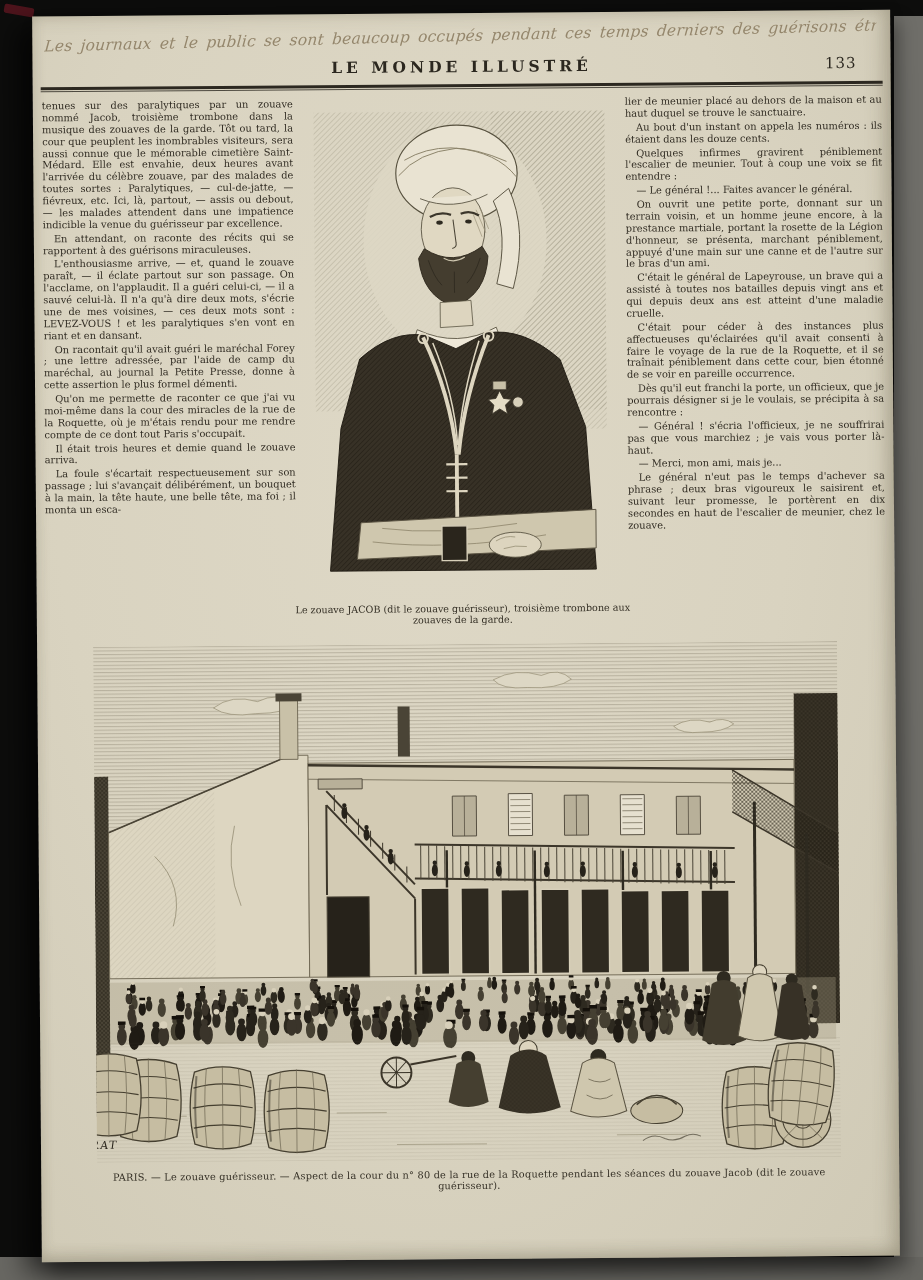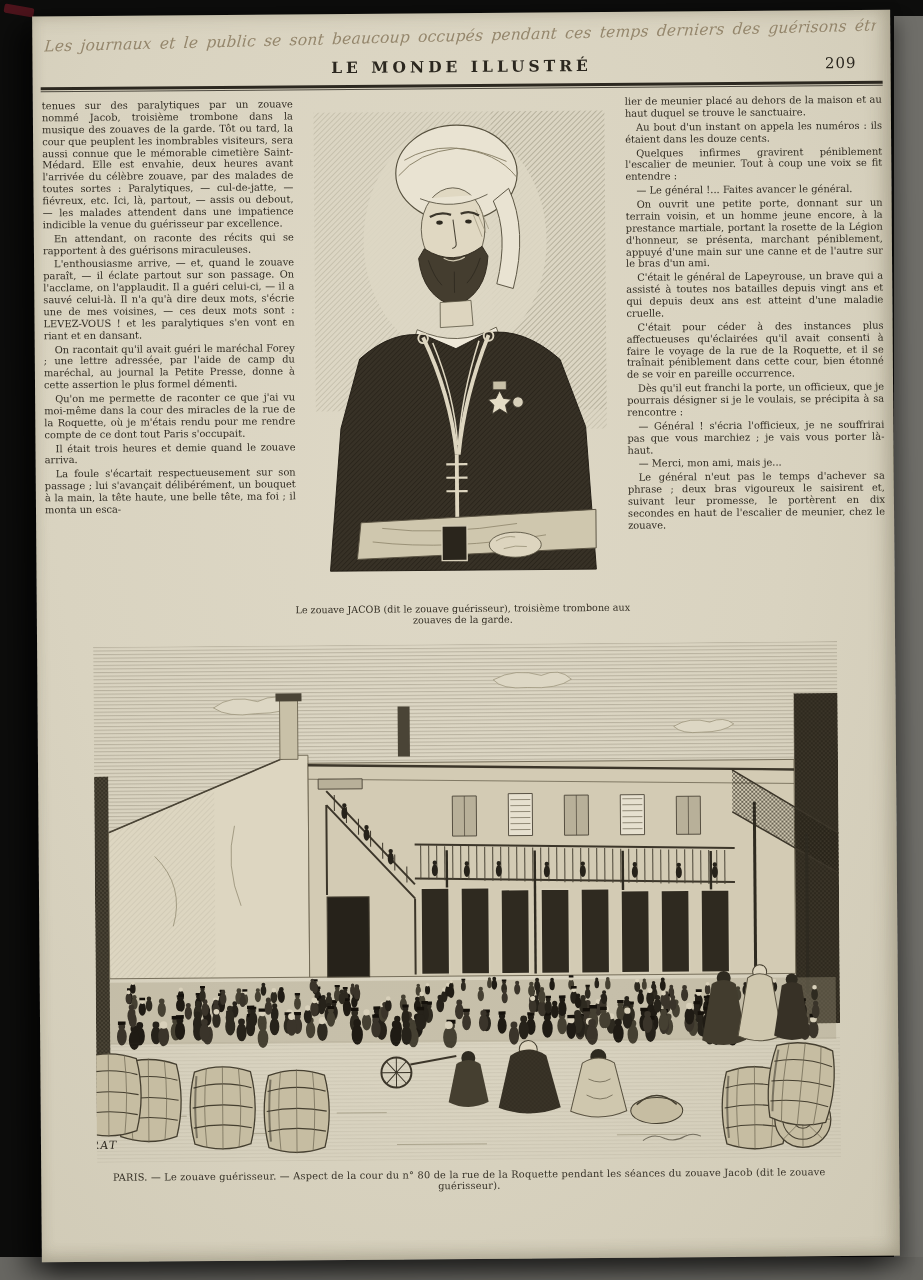--- a/index.html
+++ b/index.html
@@ -63,21 +63,21 @@
   <div class="mat-right"></div>
   <div class="mat-bottom"></div>
   <div class="red-mark"></div>
 
   <div class="paper">
 
     <div class="handwriting">Les journaux et le public se sont beaucoup occupés pendant ces temps derniers des guérisons étranges obt —</div>
 
     <div class="masthead-row">
       <div class="masthead">LE MONDE ILLUSTRÉ</div>
-      <div class="page-number">209</div>
+      <div class="page-number">133</div>
     </div>
 
     <div class="rule"></div>
 
     <div class="columns">
 
       <div class="col-text col-left">
         <p>tenues sur des paralytiques par un zouave nommé Jacob, troisième trombone dans la musique des zouaves de la garde. Tôt ou tard, la cour que peuplent les inombrables visiteurs, sera aussi connue que le mémorable cimetière Saint-Médard. Elle est envahie, deux heures avant l'arrivée du célèbre zouave, par des malades de toutes sortes : Paralytiques, — cul-de-jatte, — fiévreux, etc. Ici, là, partout, — assis ou debout, — les malades attendent dans une impatience indicible la venue du guérisseur par excellence.</p>
         <p>En attendant, on raconte des récits qui se rapportent à des guérisons miraculeuses.</p>
         <p>L'enthousiasme arrive, — et, quand le zouave paraît, — il éclate partout sur son passage. On l'acclame, on l'applaudit. Il a guéri celui-ci, — il a sauvé celui-là. Il n'a qu'à dire deux mots, s'écrie une de mes voisines, — ces deux mots sont : LEVEZ-VOUS ! et les paralytiques s'en vont en riant et en dansant.</p>

